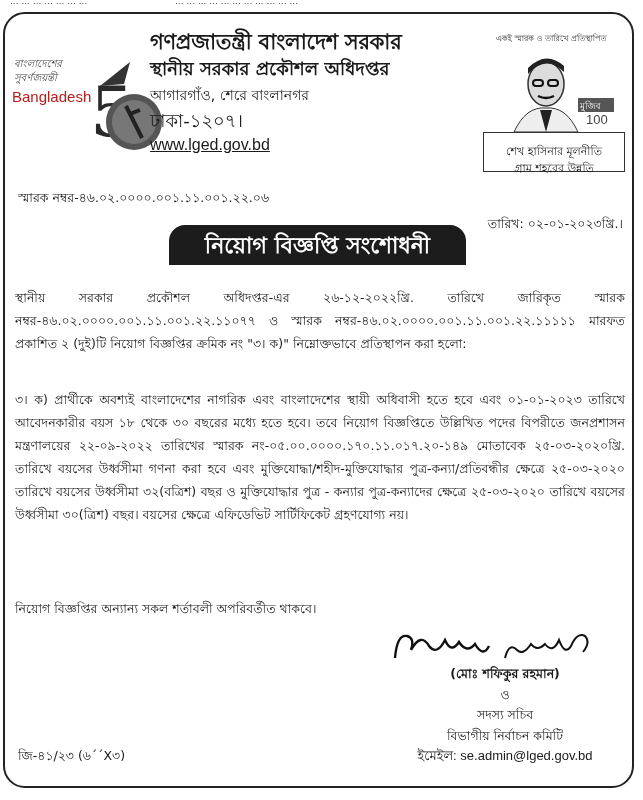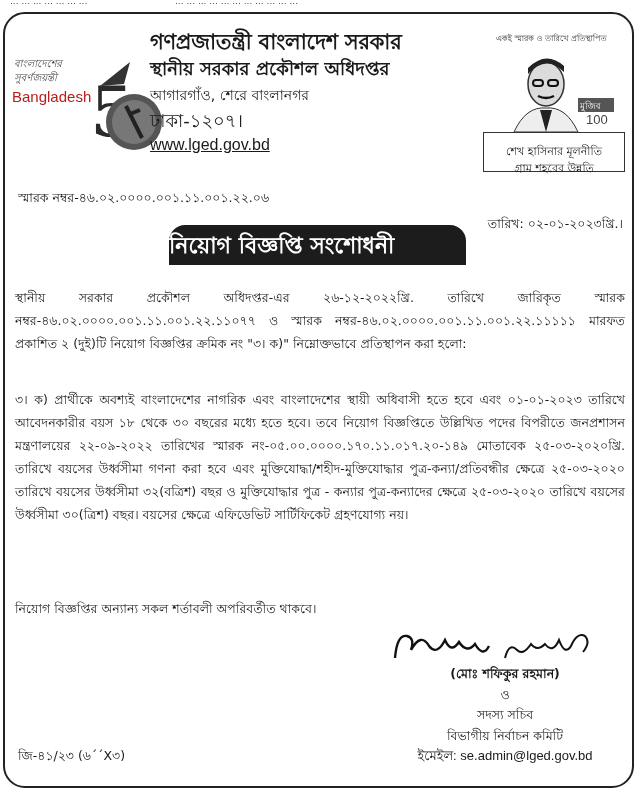--- a/index.html
+++ b/index.html
@@ -21,21 +21,21 @@
     .hdr .l4 { font-size: 18px; line-height: 26px; }
     .hdr .l5 { font-size: 16px; line-height: 22px; text-decoration: underline; font-family: "Liberation Sans", sans-serif; }
 
     .replaced { position: absolute; left: 496px; top: 32px; font-size: 8px; color: #333; white-space: nowrap; }
     .portrait { position: absolute; left: 506px; top: 52px; width: 110px; height: 80px; text-align: right; }
     .motto { position: absolute; left: 483px; top: 132px; width: 142px; height: 40px; border: 1.5px solid #333; box-sizing: border-box; text-align: center; font-size: 11px; line-height: 17px; padding-top: 10px; }
 
     .memo { position: absolute; left: 18px; top: 189px; font-size: 12.5px; }
     .date { position: absolute; right: 20px; top: 189px; font-size: 12.5px; margin-top: 26px; }
 
-    .banner { position: absolute; left: 169px; top: 225px; width: 297px; height: 40px; background: #1c1c1c; border-radius: 16px 16px 0 0; color: #fff; font-size: 22px; line-height: 42px; font-weight: bold; }
+    .banner { position: absolute; left: 169px; top: 225px; width: 297px; height: 40px; background: #1c1c1c; border-radius: 16px 16px 0 0; color: #fff; text-align: center; font-size: 22px; line-height: 42px; font-weight: bold; }
 
     .para { position: absolute; left: 15px; width: 610px; font-size: 12.5px; line-height: 23px; text-align: justify; }
     .p1 { top: 286px; }
     .p2 { top: 388px; }
     .p3 { top: 597px; }
 
     .sig { position: absolute; left: 385px; top: 628px; width: 250px; height: 36px; }
     .signer { position: absolute; left: 390px; top: 664px; width: 230px; text-align: center; font-size: 12.5px; line-height: 20.5px; }
     .signer .name { font-weight: bold; }
     .signer .email { font-family: "Liberation Sans", sans-serif; font-size: 13px; }

